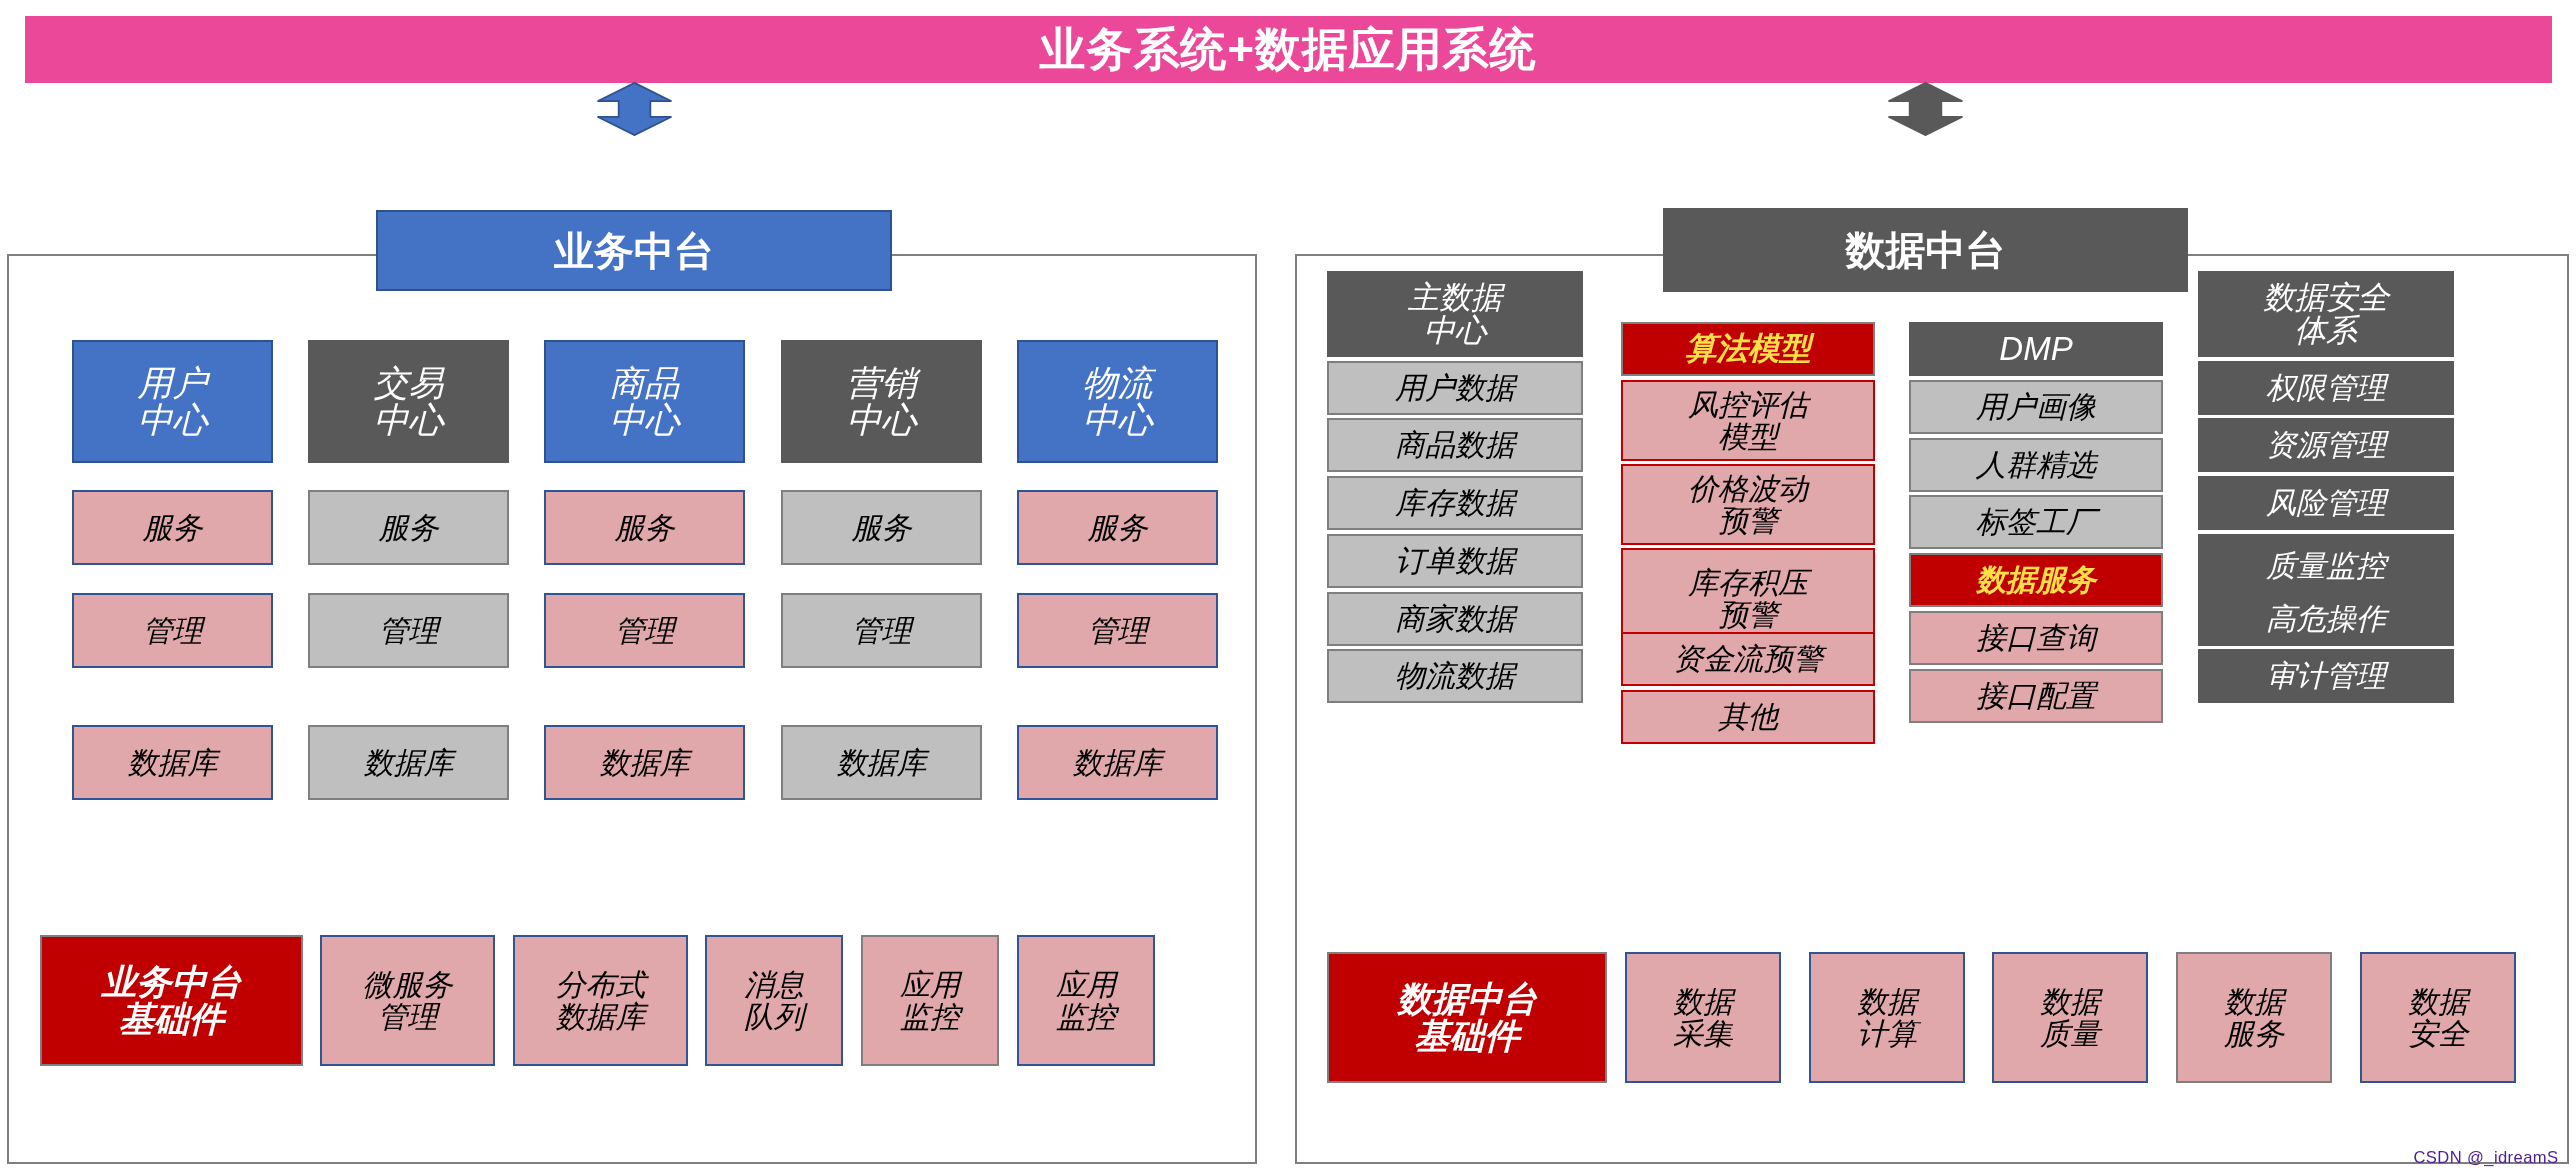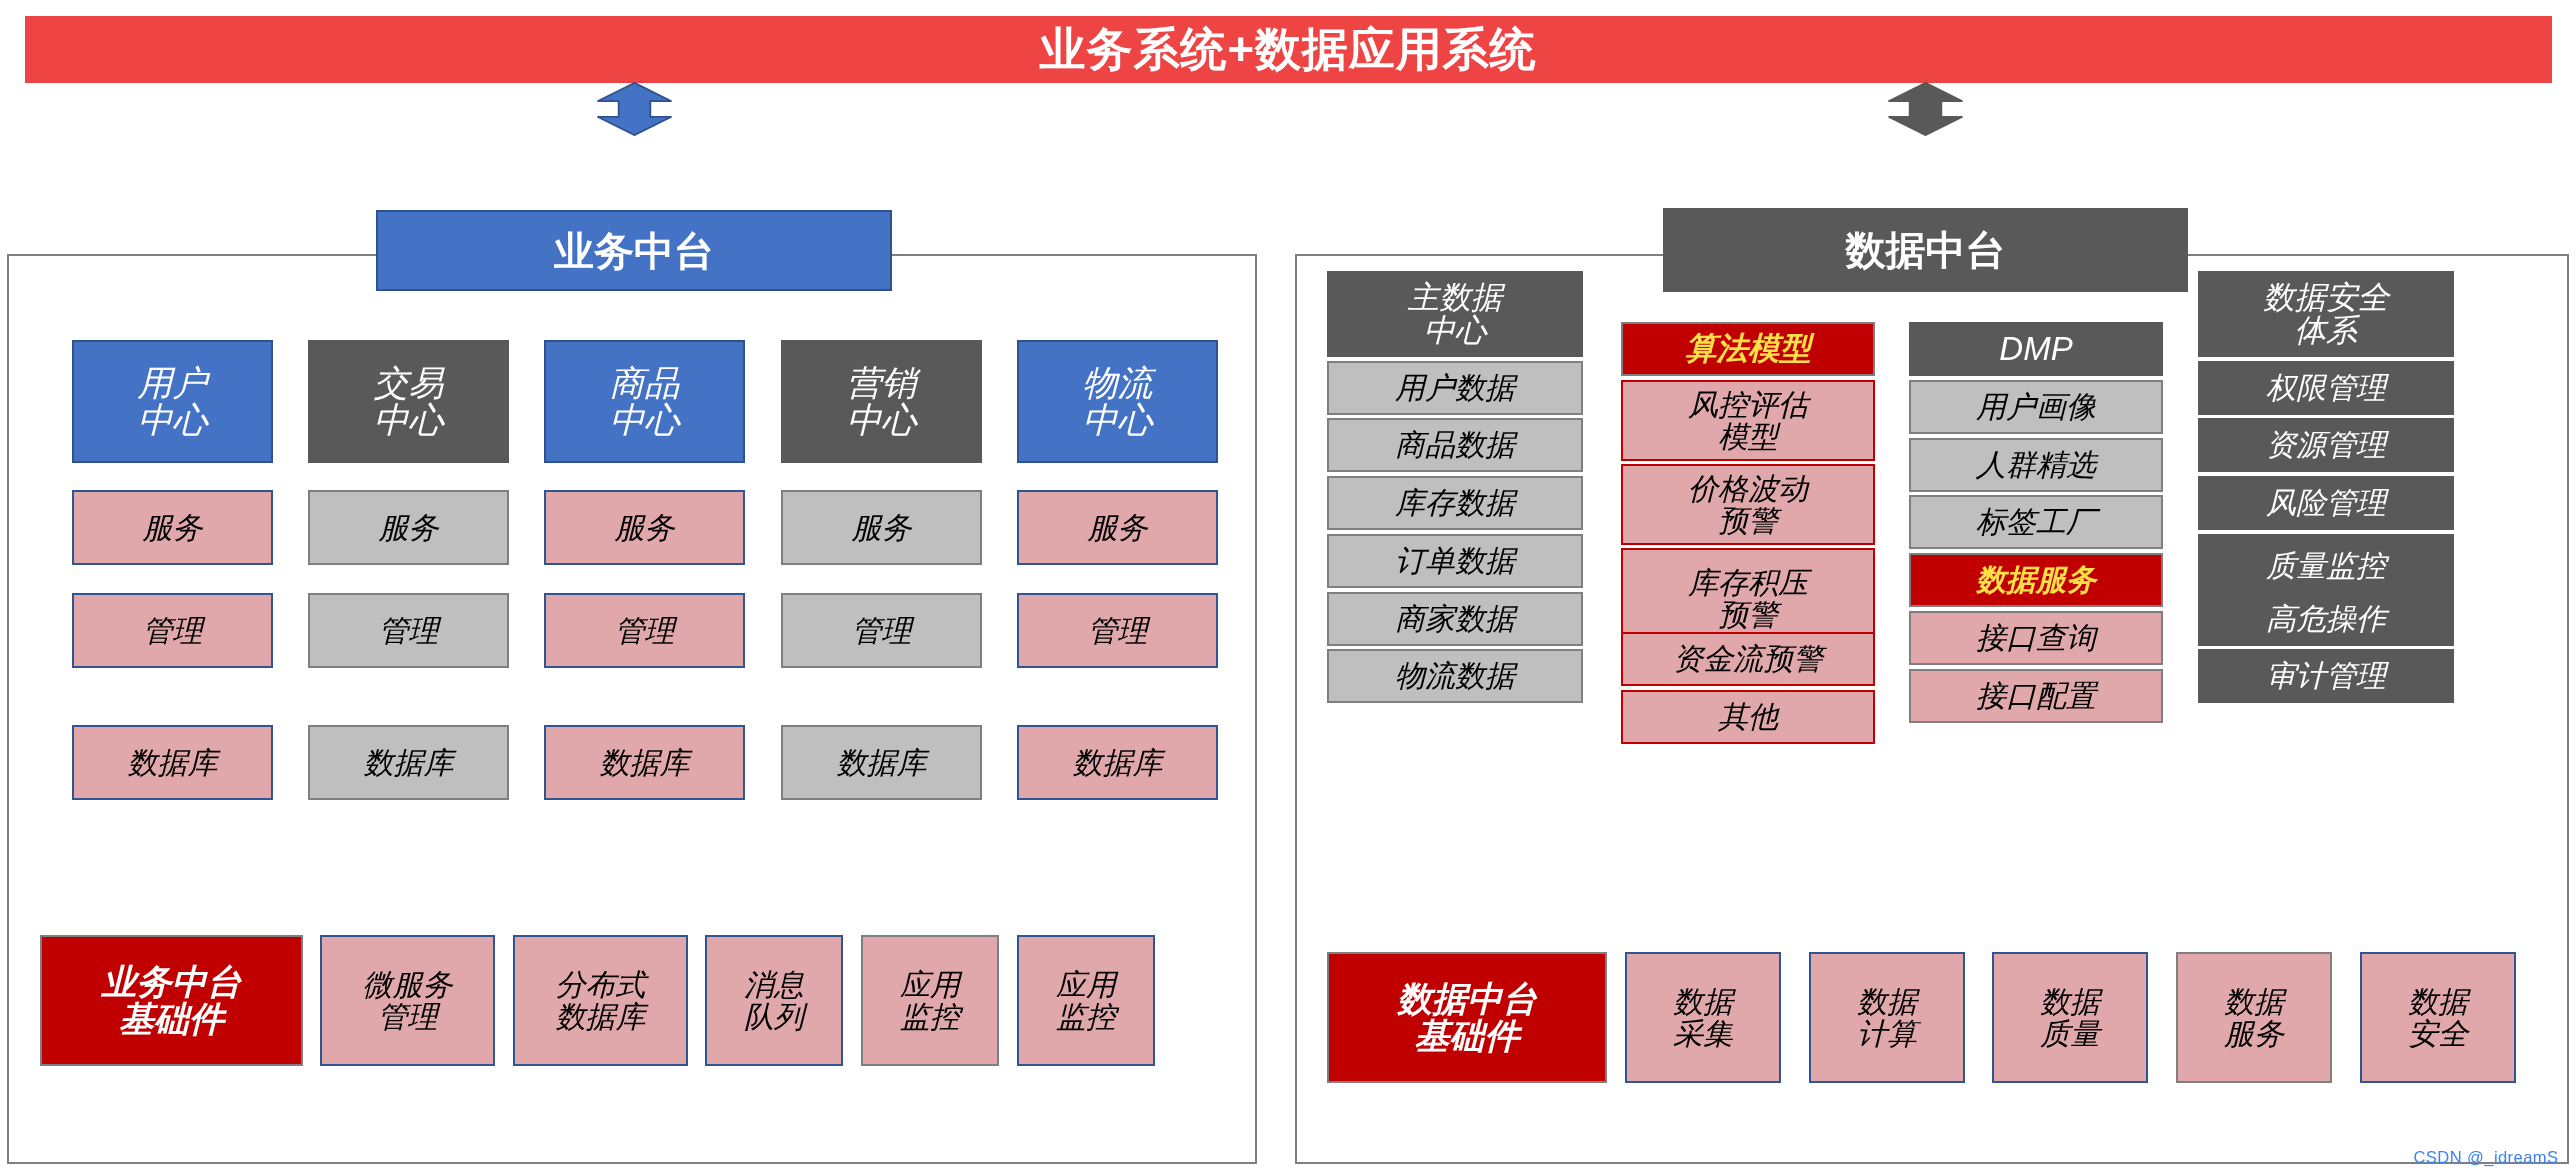--- a/index.html
+++ b/index.html
@@ -16,21 +16,21 @@
     overflow: hidden;
   }
 
   
   #top-banner {
     position: absolute;
     left: 24.5px;
     top: 15.8px;
     width: 2527px;
     height: 67px;
-    background: #ef4444;
+    background: #ec4899;
     display: flex;
     align-items: center;
     justify-content: center;
   }
   #top-banner .banner-title {
     color: #ffffff;
     font-size: 46px;
     font-weight: bold;
     letter-spacing: 0.9px;
     line-height: 1;
@@ -106,21 +106,21 @@
   .t-red-plain  { background: #c00000; border: 2.6px solid #7f7f7f; color: #fde047; font-weight: bold; }
 
   .big-head { font-size: 35px; }
   .found    { font-size: 33px; font-weight: bold; }
 
   
   #watermark {
     position: absolute;
     right: 17.5px;
     bottom: 5.3px;
-    color: #3b82f6;
+    color: #4c1d95;
     font-size: 16.6px;
     letter-spacing: 0.4px;
     user-select: none;
     margin-top: 16px;
   }
 </style>
 </head>
 <body>
 
 <div id="top-banner">

